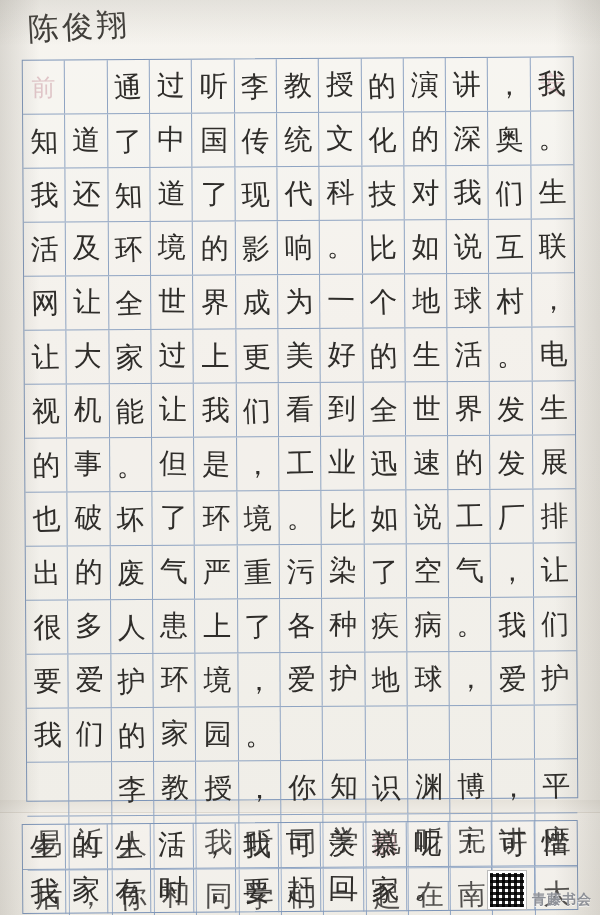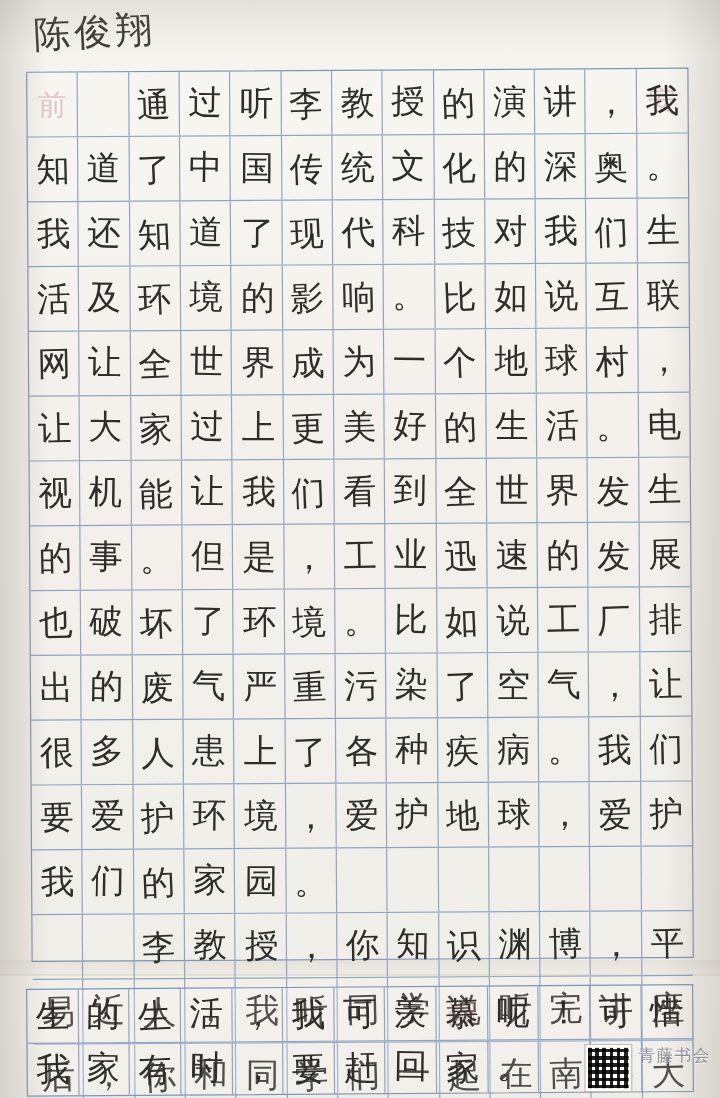--- a/index.html
+++ b/index.html
@@ -146,23 +146,24 @@
   .cell:nth-child(2n) .glyph { transform: rotate(1.2deg) translateY(-1px); }
   .cell:nth-child(3n) .glyph { transform: rotate(-2deg) translateY(1px); }
   .cell:nth-child(5n) .glyph { transform: rotate(0.6deg) translateX(1px); }
 
   
   #watermark {
     position: absolute;
     right: 8px;
     bottom: 6px;
     display: flex;
-    align-items: flex-start;
+    align-items: flex-end;
     gap: 6px;
     z-index: 12;
+    font-weight: bold;
   }
   #qr-code {
     width: 34px;
     height: 34px;
     background:
       repeating-linear-gradient(0deg, #222 0 3px, #fff 3px 6px),
       repeating-linear-gradient(90deg, #222 0 3px, #fff 3px 6px);
     background-blend-mode: multiply;
     border: 2px solid #fff;
     box-shadow: 0 0 0 1px #bbb;

